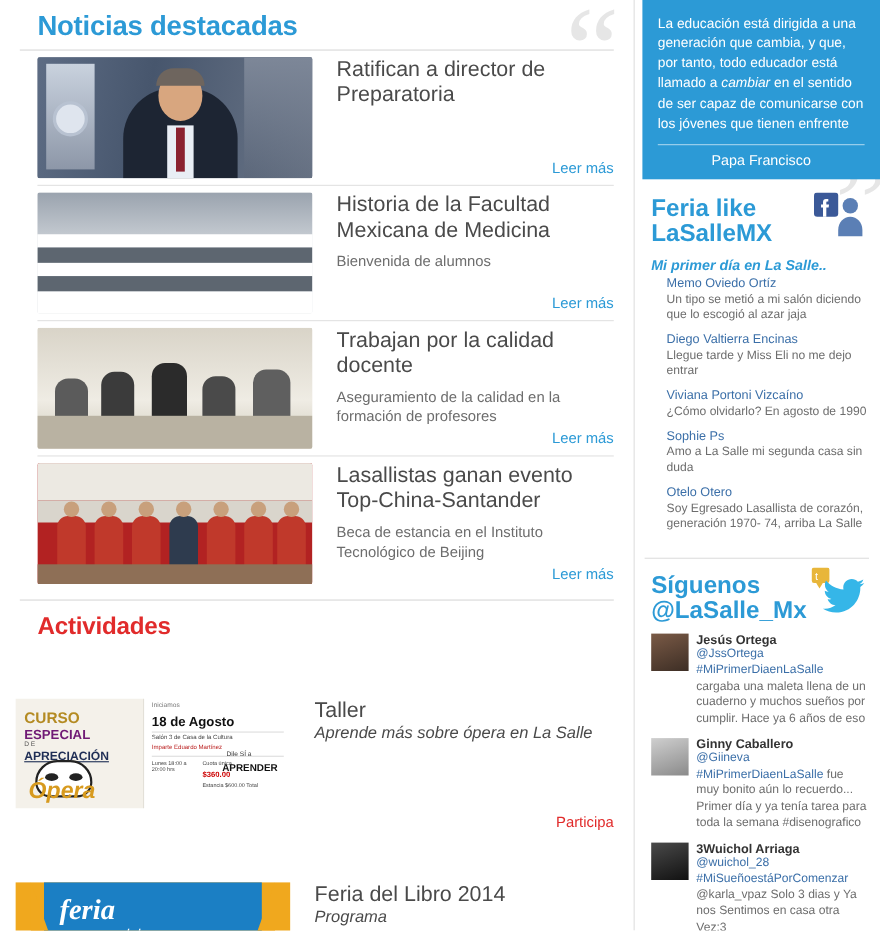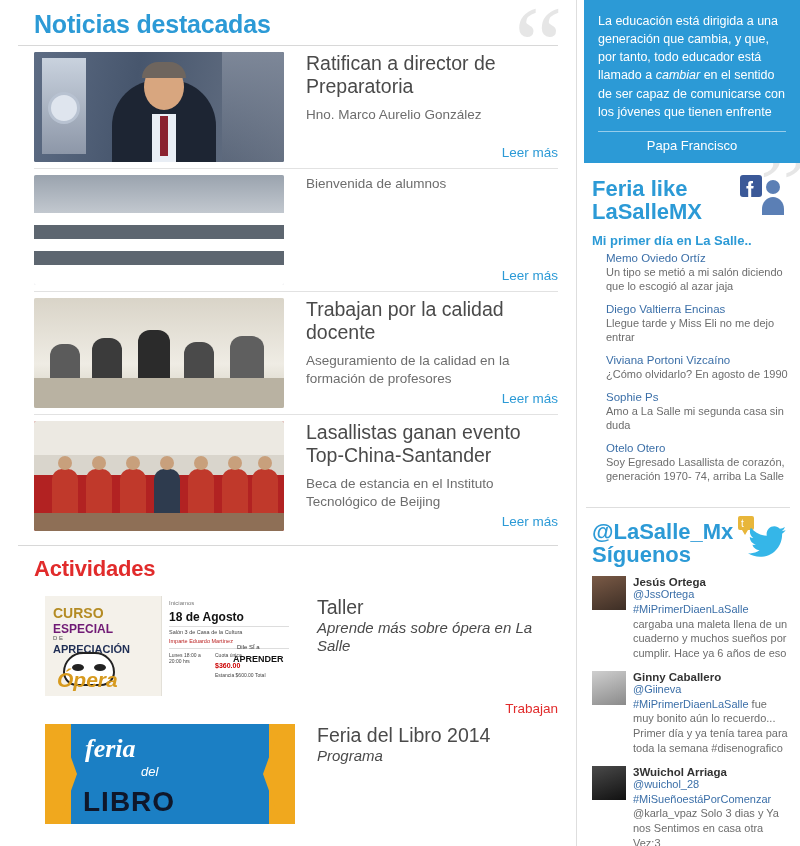--- a/index.html
+++ b/index.html
@@ -72,22 +72,23 @@
     color: #2c9ad6;
     font-size: 13.5px;
     cursor: pointer;
   }
   .news-sep { height:1px; background:#e2e2e2; margin: 0 18px 0 34px; }
 
   
   .act-item {
     position: relative;
     display: flex;
-    padding: 8px 18px 10px 45px;
+    padding: 8px 18px 10px 14px;
     min-height: 110px;
+    margin-top: 39px;
   }
   .act-thumb {
     width: 250px; height: 100px;
     flex: 0 0 250px;
     overflow: hidden;
     position: relative;
   }
   .act-body {
     flex: 1 1 auto;
     padding-left: 22px;
@@ -175,21 +176,21 @@
   .fb-box { padding: 14px 10px 8px 16px; position: relative; }
   .fb-title {
     font-size: 22px; font-weight: bold; color: #2c9ad6;
     line-height: 1.05; margin: 0;
   }
   .fb-icon {
     position: absolute; right: 14px; top: 12px;
     width: 46px; height: 40px;
   }
   .fb-sub {
-    color: #2c9ad6; font-weight: bold;
+    color: #2c9ad6; font-style: italic; font-weight: bold;
     font-size: 13px; margin: 10px 0 4px 0;
   }
   .fb-comment { margin: 0 0 9px 0; padding-left: 14px; }
   .fb-name { color: #3b6fa8; font-size: 11.5px; margin: 0 0 1px 0; }
   .fb-text { color: #6d6d6d; font-size: 11px; line-height: 1.32; margin: 0; }
 
   
   .tw-divider { height:1px; background:#dedede; margin: 6px 10px 0 10px; }
   .tw-box { padding: 12px 10px 8px 16px; position: relative; }
   .tw-title {
@@ -243,21 +244,21 @@
   .t4 .kid { position:absolute; bottom:16px; width:26px; height:46px; background:#c0392b; border-radius:10px 10px 2px 2px; }
   .t4 .kid .hd { position:absolute; left:6px; top:-13px; width:14px; height:14px; border-radius:50%; background:#c8a07c; }
 
   
   .t5 { background:#ffffff; }
   .t5 .leftp { position:absolute; left:0; top:0; width:116px; height:100%; background:#f4f1ea; }
   .t5 .rightp { position:absolute; right:0; top:0; width:134px; height:100%; background:#ffffff; border-left:1px solid #e3e0d8; }
   .t5 .curso { position:absolute; left:8px; top:10px; color:#b48b23; font-weight:bold; font-size:14px; line-height:1; }
   .t5 .esp { position:absolute; left:8px; top:26px; color:#701a75; font-weight:bold; font-size:12px; }
   .t5 .de { position:absolute; left:8px; top:39px; color:#555; font-size:6px; }
-  .t5 .apre { position:absolute; left:8px; top:47px; color:#1f2e55; font-weight:bold; font-size:11px; }
+  .t5 .apre { position:absolute; left:8px; top:47px; color:#1f2e55; font-weight:bold; font-size:11px;text-decoration:underline; }
   .t5 .mask { position:absolute; left:18px; top:56px; width:52px; height:34px; background:#fff; border:2px solid #222; border-radius:26px 26px 18px 18px; }
   .t5 .mask .e1,.t5 .mask .e2 { position:absolute; top:10px; width:12px; height:7px; background:#222; border-radius:50%; }
   .t5 .mask .e1 { left:7px; } .t5 .mask .e2 { right:7px; }
   .t5 .opera { position:absolute; left:12px; bottom:4px; color:#d79a1e; font-size:21px; font-style:italic; font-weight:bold; }
   .t5 .date { position:absolute; left:124px; top:14px; color:#111; font-weight:bold; font-size:12px; }
   .t5 .ini { position:absolute; left:124px; top:4px; color:#777; font-size:6px; }
   .t5 .ln { position:absolute; left:124px; height:1px; background:#ddd; right:6px; }
 
   
   .t6 { background:#f0a81e; }
@@ -292,38 +293,38 @@
           <div class="right"></div>
           <div class="person"></div>
             <div class="shirt"></div>
             <div class="tie"></div>
           <div class="head"></div>
             <div class="hair"></div>
         </div>
       </div>
       <div class="news-body">
         <p class="news-title">Ratifican a director de Preparatoria</p>
-        <p class="news-sub">Hno. Marco Aurelio González</p>
         <span class="read-more">Leer más</span>
       </div>
     </div>
     <div class="news-sep"></div>
 
     <div class="news-item">
       <div class="news-thumb">
         <div class="ph t2">
           <div class="top"></div>
           <div class="rowp" style="top:38px;height:12px;"></div>
           <div class="dark" style="top:50px;"></div>
           <div class="rowp" style="top:64px;height:12px;"></div>
           <div class="dark" style="top:76px;"></div>
           <div class="rowp" style="top:90px;height:20px;"></div>
         </div>
       </div>
       <div class="news-body">
+        <p class="news-title">Historia de la Facultad Mexicana de Medicina</p>
         <p class="news-sub">Bienvenida de alumnos</p>
         <span class="read-more">Leer más</span>
       </div>
     </div>
     <div class="news-sep"></div>
 
     <div class="news-item">
       <div class="news-thumb">
         <div class="ph t3">
           <div class="wall"></div>
@@ -406,21 +407,21 @@
           <div style="position:absolute;left:170px;top:56px;font-size:5px;color:#444;">Cuota única</div>
           <div style="position:absolute;left:170px;top:66px;font-size:7px;color:#c00;font-weight:bold;">$360.00</div>
           <div style="position:absolute;left:170px;top:76px;font-size:5px;color:#444;width:54px;">Estancia $600.00 Total</div>
           <div style="position:absolute;left:192px;top:48px;font-size:6px;color:#333;">Dile SÍ a</div>
           <div style="position:absolute;left:188px;top:58px;font-size:9px;font-weight:bold;color:#111;">APRENDER</div>
         </div>
       </div>
       <div class="act-body">
         <p class="act-title">Taller</p>
         <p class="act-sub">Aprende más sobre ópera en La Salle</p>
-        <span class="participa" style="bottom:-20px;">Trabajan</span>
+        <span class="participa" style="bottom:-20px;">Participa</span>
       </div>
     </div>
 
     <div class="act-item" style="padding-top:18px;">
       <div class="act-thumb">
         <div class="ph t6">
           <div class="blue"></div>
           <div class="arrowl"></div>
             <div class="arrowr"></div>
           <div class="feria">feria</div>
@@ -484,22 +485,22 @@
 
     <div class="tw-divider"></div>
 
     <div class="tw-box">
       <svg class="tw-icon" viewBox="0 0 52 44">
         <rect x="2" y="0" width="16" height="14" rx="2" fill="#e8b63a"></rect>
         <path d="M6 14l3 5 3-5z" fill="#e8b63a"></path>
         <text x="5" y="11" font-size="10" fill="#fff" font-family="sans-serif">t</text>
         <path d="M50 14c-1.4.6-2.9 1-4.5 1.2 1.6-1 2.8-2.5 3.4-4.3-1.5.9-3.2 1.6-5 1.9-1.4-1.5-3.4-2.5-5.6-2.5-4.3 0-7.7 3.5-7.7 7.7 0 .6.1 1.2.2 1.8-6.4-.3-12.1-3.4-15.9-8.1-.7 1.1-1 2.4-1 3.9 0 2.7 1.4 5 3.4 6.4-1.3 0-2.5-.4-3.5-1v.1c0 3.7 2.6 6.8 6.1 7.5-.6.2-1.3.3-2 .3-.5 0-1 0-1.5-.1 1 3.1 3.8 5.3 7.2 5.3-2.6 2.1-6 3.3-9.6 3.3-.6 0-1.2 0-1.9-.1 3.4 2.2 7.5 3.5 11.9 3.5 14.3 0 22.1-11.8 22.1-22.1v-1c1.5-1.1 2.8-2.5 3.9-4z" fill="#35b6e8"></path>
       </svg>
+      <p class="tw-title">Síguenos</p>
       <p class="tw-title">@LaSalle_Mx</p>
-      <p class="tw-title">Síguenos</p>
 
       <div class="tweet">
         <div class="tw-avatar av1"></div>
         <div class="tw-content">
           <p class="tw-name">Jesús Ortega</p>
           <p class="tw-handle">@JssOrtega</p>
           <p class="tw-text"><span class="tag">#MiPrimerDiaenLaSalle</span><span> cargaba una maleta llena de un cuaderno y muchos sueños por cumplir. Hace ya 6 años de eso</span></p>
         </div>
       </div>
 

